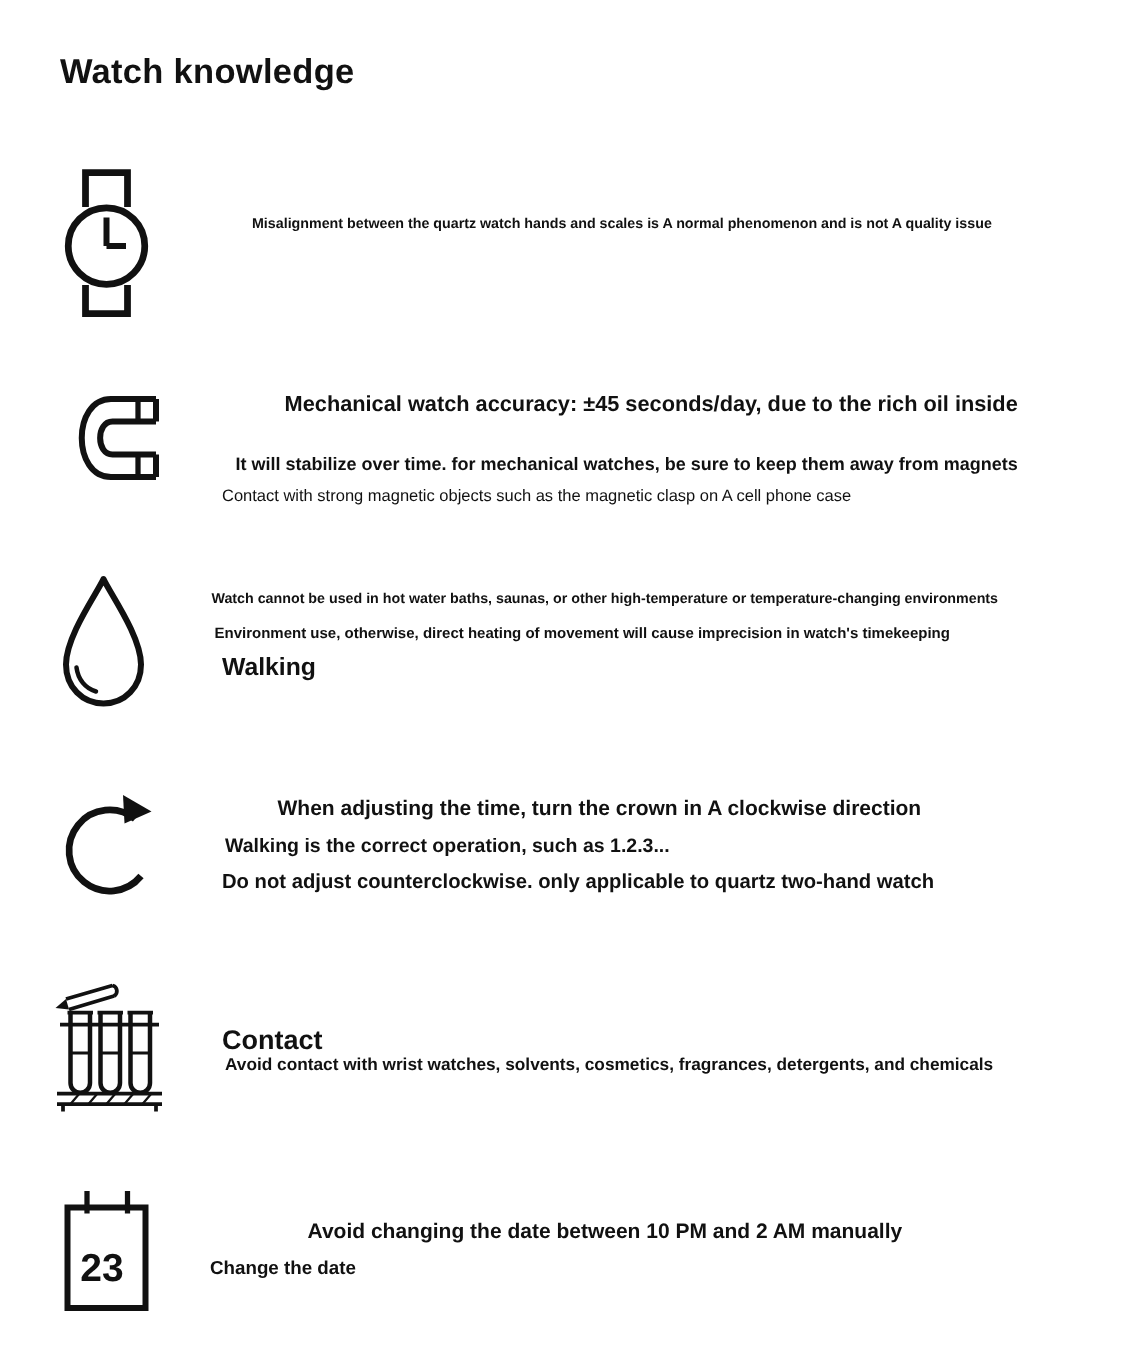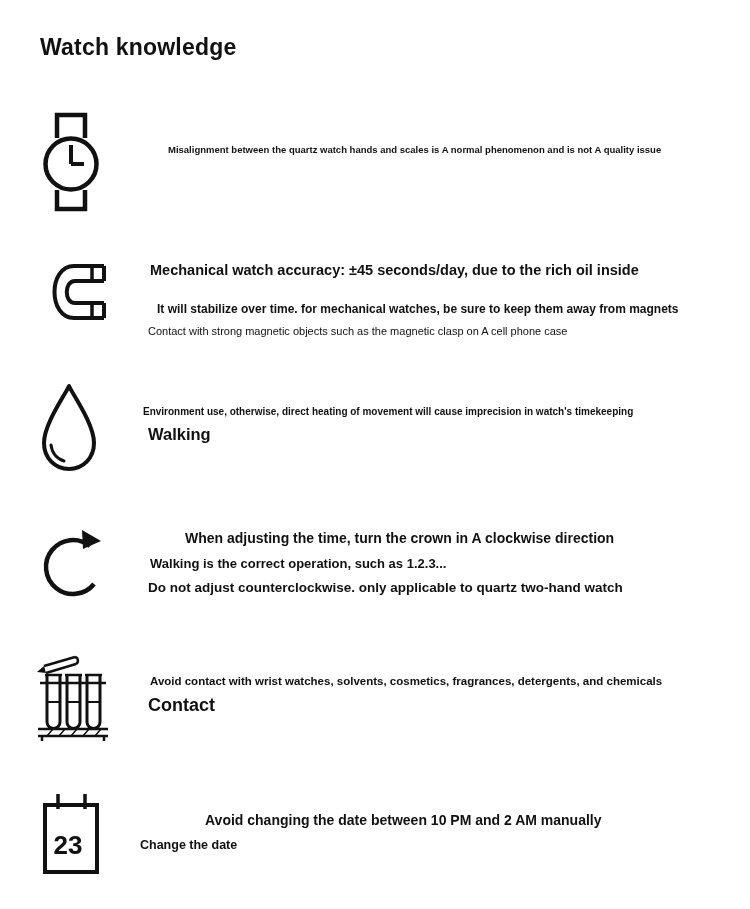--- a/index.html
+++ b/index.html
@@ -24,21 +24,21 @@
 
   #row1 { top:112px; height:110px; }
   #row1 .icon { left:42px; top:0; }
   #row1 .lines { top:32px; }
   .s1l1 { font-size:9.5px; margin-left:28px; }
   .s1l2 { font-size:12.5px; margin-top:7px; margin-left:10px; }
 
   #row2 { top:258px; height:70px; }
   #row2 .icon { left:40px; top:4px; }
   #row2 .lines { top:4px; }
-  .s2l1 { font-size:14.5px; margin-left:10px; }
+  .s2l1 { font-size:14.5px; margin-left:10px;text-align:right; }
   .s2l2 { font-size:12px; margin-top:24px; margin-left:17px; }
   .s2l3 { font-size:11px; font-weight:400; margin-top:9px; margin-left:8px; }
 
   #row3 { top:380px; height:100px; }
   #row3 .icon { left:38px; top:2px; }
   #row3 .lines { top:14px; }
   .s3l1 { font-size:9.5px; margin-left:1px; }
   .s3l2 { font-size:10px; margin-top:12px; margin-left:3px; }
   .s3l3 { font-size:16.5px; margin-top:8px; margin-left:8px; }
 
@@ -102,20 +102,21 @@
   </section>
 
   <section class="row" id="row3">
     <div class="icon">
       <svg width="62" height="92" viewBox="0 0 62 92" fill="none">
         <path d="M31 4 C27 13 6 42 6 61 C6 76 17 87 31 87 C45 87 56 76 56 61 C56 42 35 13 31 4 Z" stroke-width="4" stroke-linejoin="round"></path>
         <path d="M13 63 C14 71 19 77 26 79" stroke-width="3" stroke-linecap="round"></path>
       </svg>
     </div>
     <div class="lines">
+      <p class="l s3l1">Watch cannot be used in hot water baths, saunas, or other high-temperature or temperature-changing environments</p>
       <p class="l s3l2">Environment use, otherwise, direct heating of movement will cause imprecision in watch's timekeeping</p>
       <p class="l s3l3">Walking</p>
     </div>
   </section>
 
   <section class="row" id="row4">
     <div class="icon">
       <svg width="66" height="80" viewBox="0 0 66 80" fill="none">
         <path d="M50 22 A27 27 0 1 0 54 60" stroke-width="4.5"></path>
         <polygon points="42,6 61,17 43,25" fill="#111" stroke="none"></polygon>
@@ -137,22 +138,22 @@
         <path d="M10 30 H27 M30 30 H47 M50 30 H67" stroke-width="2.5"></path>
         <path d="M12 30 V77 A6.5 6.5 0 0 0 25 77 V30" stroke-width="3"></path>
         <path d="M32 30 V77 A6.5 6.5 0 0 0 45 77 V30" stroke-width="3"></path>
         <path d="M52 30 V77 A6.5 6.5 0 0 0 65 77 V30" stroke-width="3"></path>
         <path d="M12 57 H25 M32 57 H45 M52 57 H65" stroke-width="2"></path>
         <path d="M3 84 H73 M3 91 H73 M7 91 V96 M69 91 V96" stroke-width="2.5"></path>
         <path d="M12 91 L18 84 M24 91 L30 84 M36 91 L42 84 M48 91 L54 84 M60 91 L66 84" stroke-width="1.5"></path>
       </svg>
     </div>
     <div class="lines">
+      <p class="l s5l2">Contact</p>
       <p class="l s5l1">Avoid contact with wrist watches, solvents, cosmetics, fragrances, detergents, and chemicals</p>
-      <p class="l s5l2">Contact</p>
     </div>
   </section>
 
   <section class="row" id="row6">
     <div class="icon">
       <svg width="66" height="88" viewBox="0 0 66 88" fill="none">
         <rect x="7" y="15" width="52" height="67" stroke-width="4"></rect>
         <path d="M20 4 V19 M47 4 V19" stroke-width="3.5"></path>
         <text class="cal-day" x="30" y="64" text-anchor="middle" font-size="26" font-weight="bold" fill="#111" stroke="none">23</text>
       </svg>

